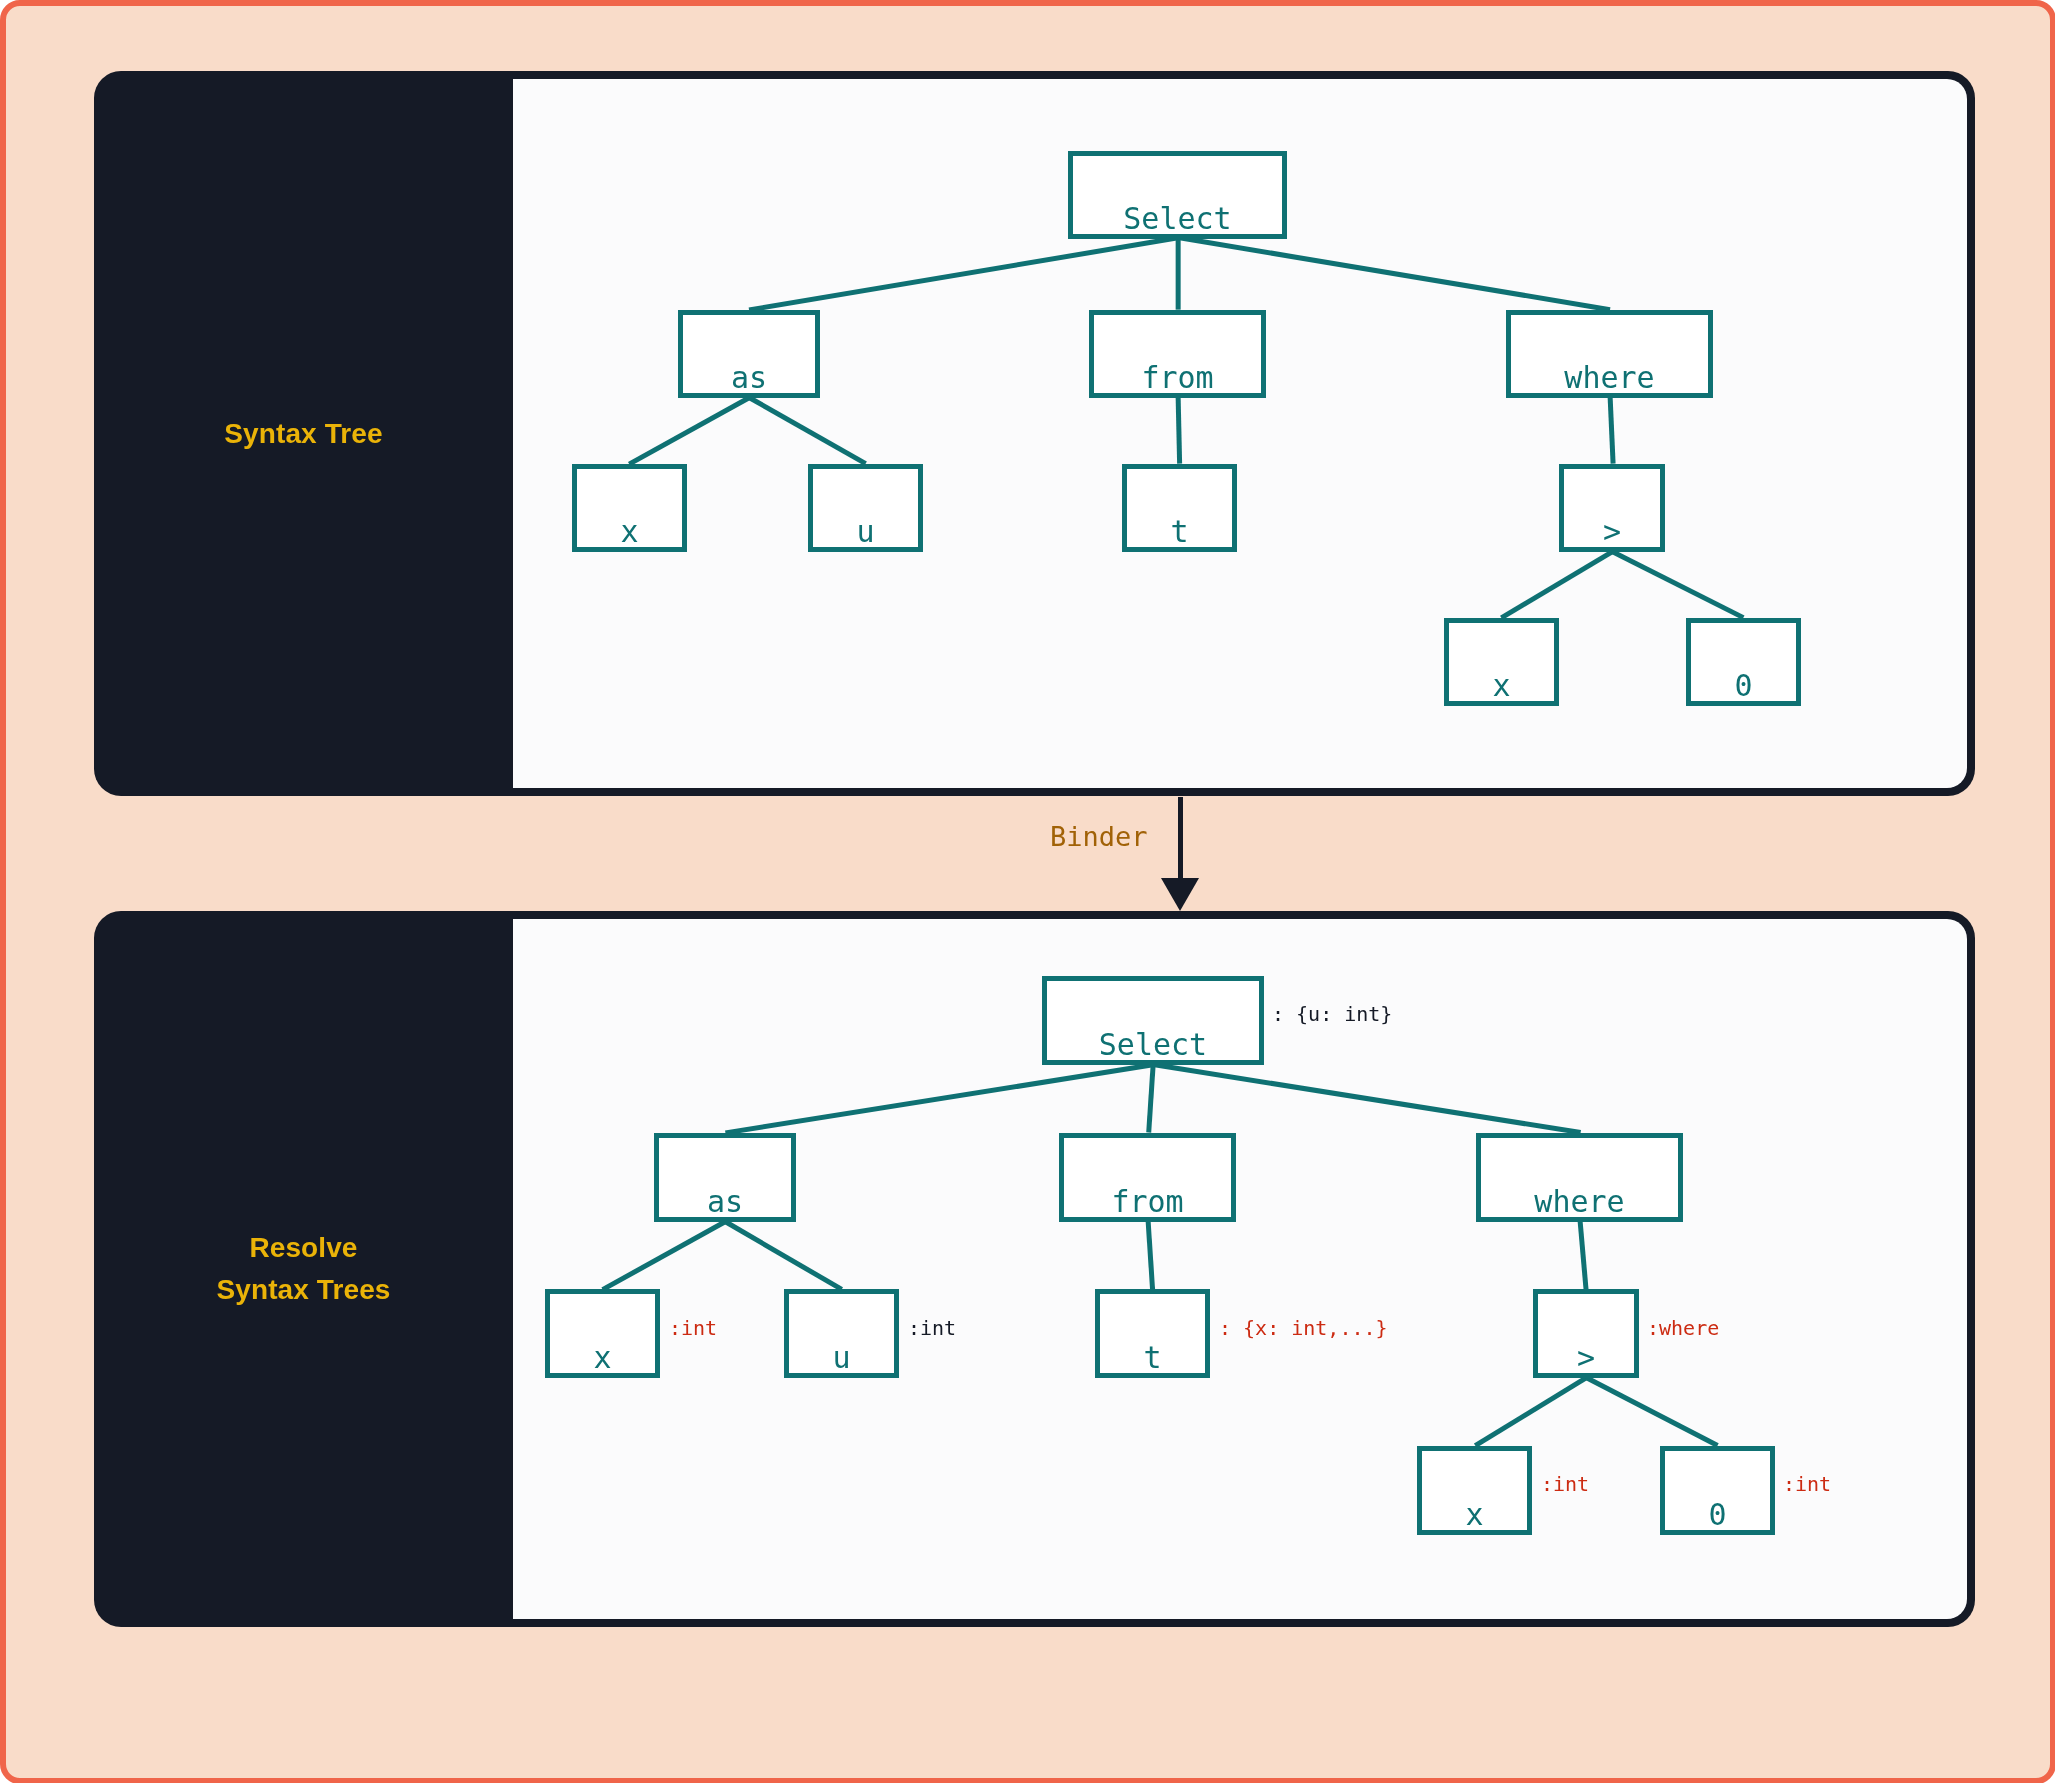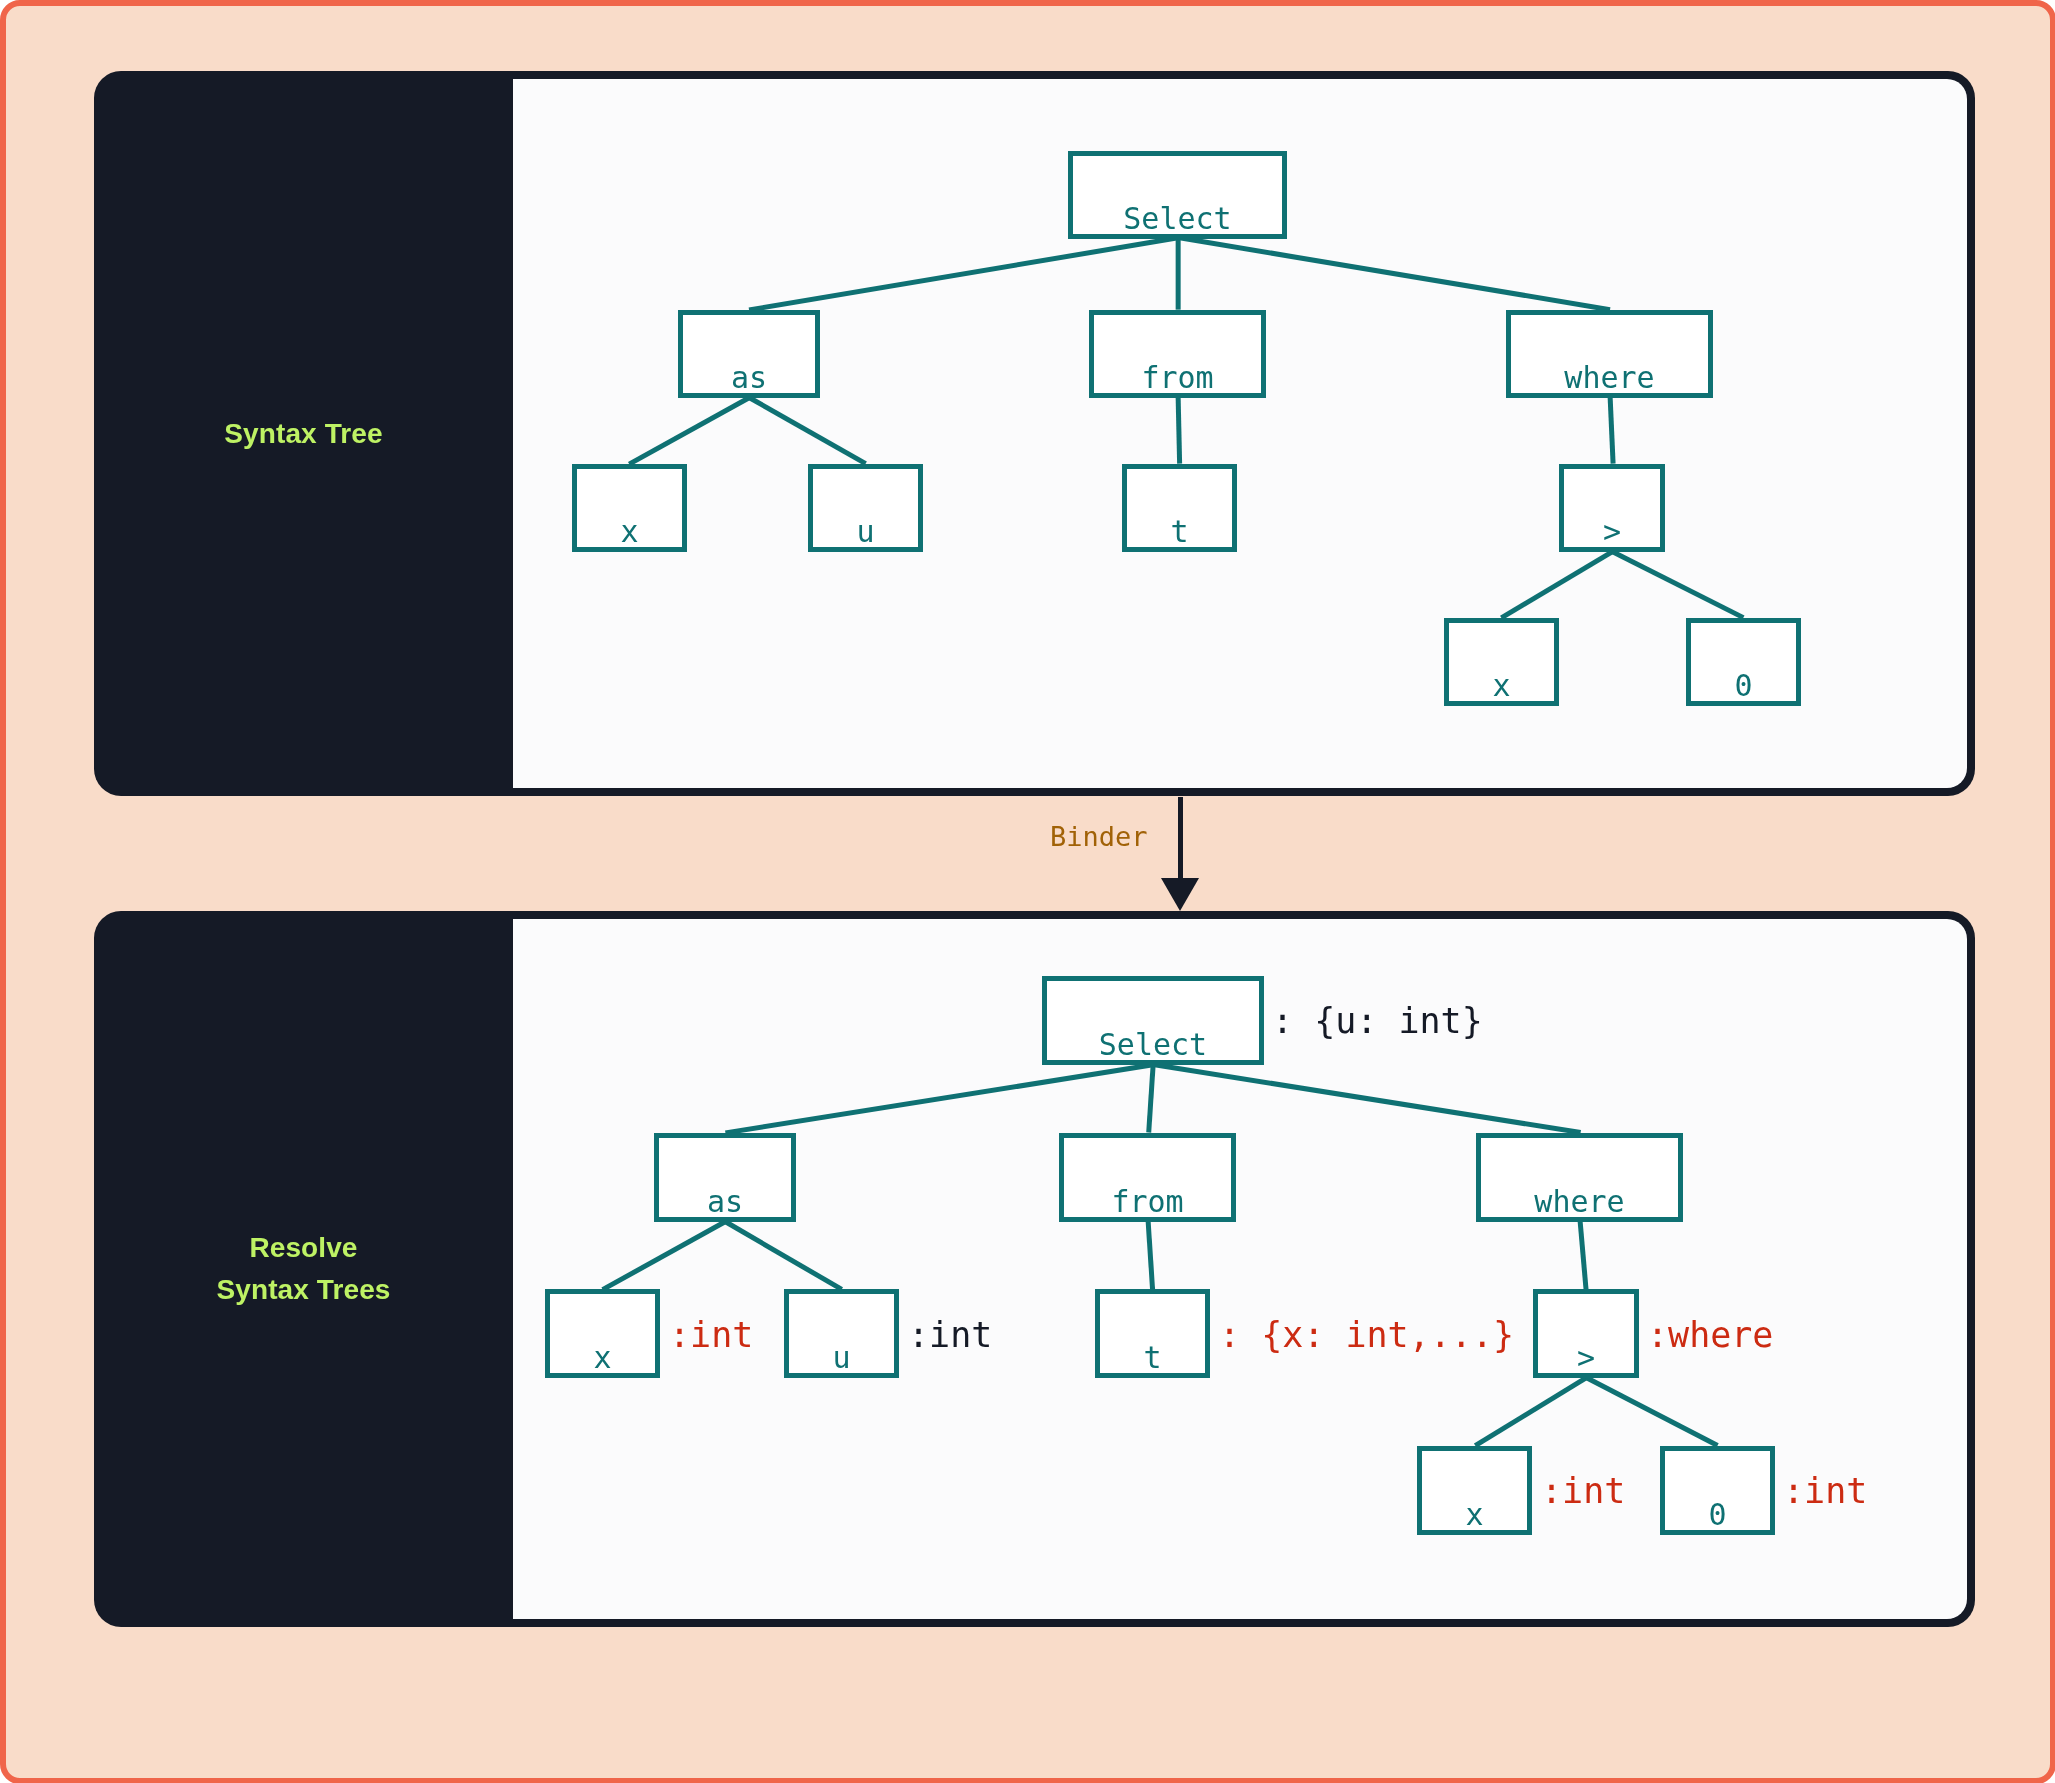--- a/index.html
+++ b/index.html
@@ -26,21 +26,21 @@
     background:#151A26;
     border-radius:27px;
     overflow:hidden;
   }
   .panel-label {
     position:absolute;
     left:0; top:0;
     width:419px; height:100%;
     display:flex; flex-direction:column;
     align-items:center; justify-content:center;
-    color:#bef264;
+    color:#eab308;
     font-size:28px; font-weight:bold;
     line-height:1.5;
     text-align:center;
     letter-spacing:0.1px;
   }
   .panel-canvas {
     position:absolute;
     left:419px; top:8.3px;
     width:calc(100% - 427px);
     height:calc(100% - 16.6px);
@@ -69,21 +69,21 @@
     position:absolute;
     height:5.3px;
     background:#0F7173;
     transform-origin:0 50%;
     z-index:1;
   }
   
   .annot {
     position:absolute;
     font-family:"DejaVu Sans Mono", monospace;
-    font-size:35px;
+    font-size:20px;
     line-height:1;
     white-space:nowrap;
     z-index:4;
   }
   .annot.red  { color:#CC2B12; }
   .annot.dark { color:#151A26; }
 
   
   #binder-arrow-shaft {
     position:absolute;

